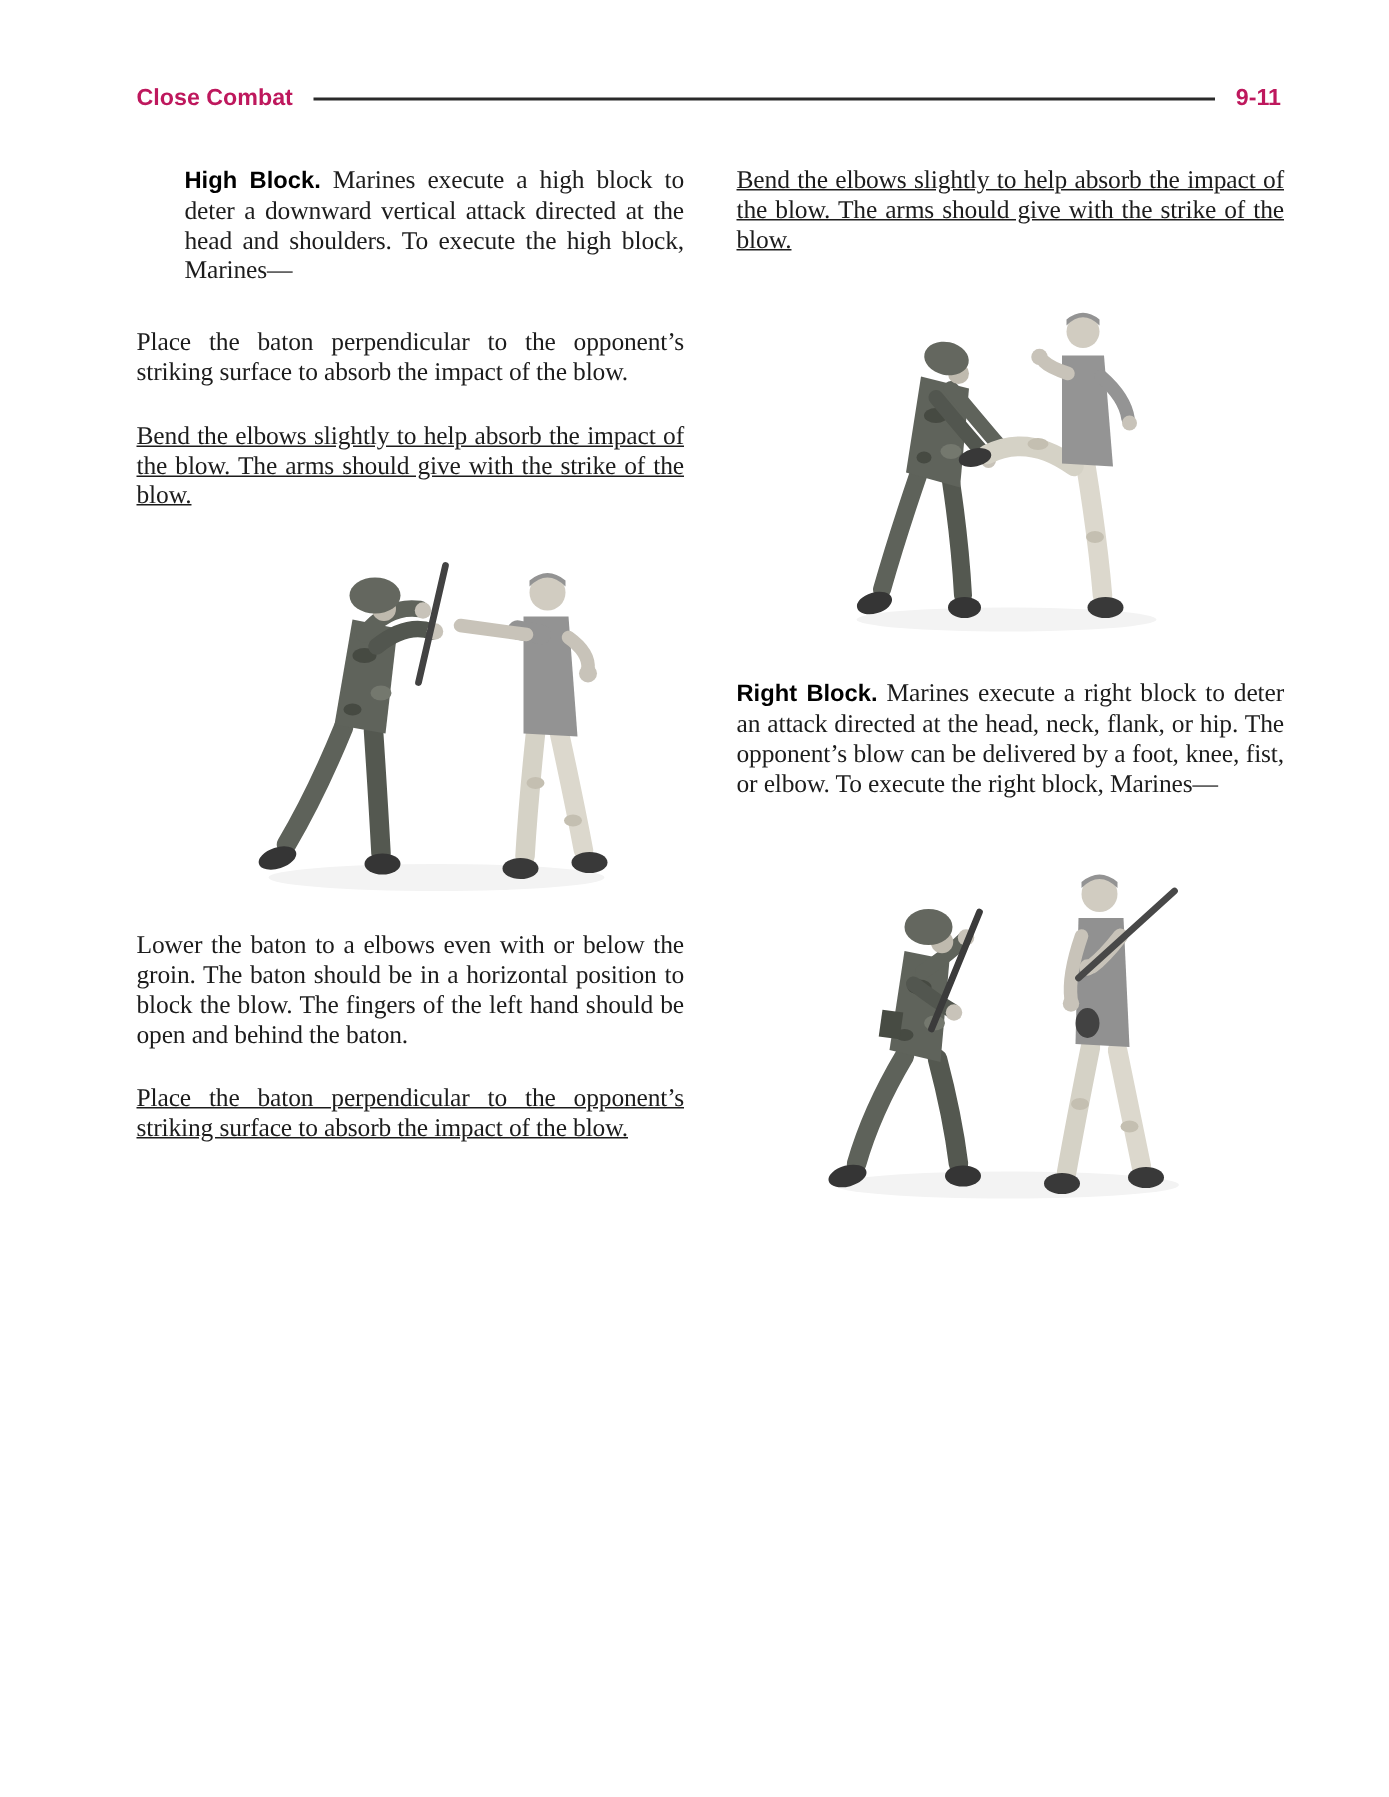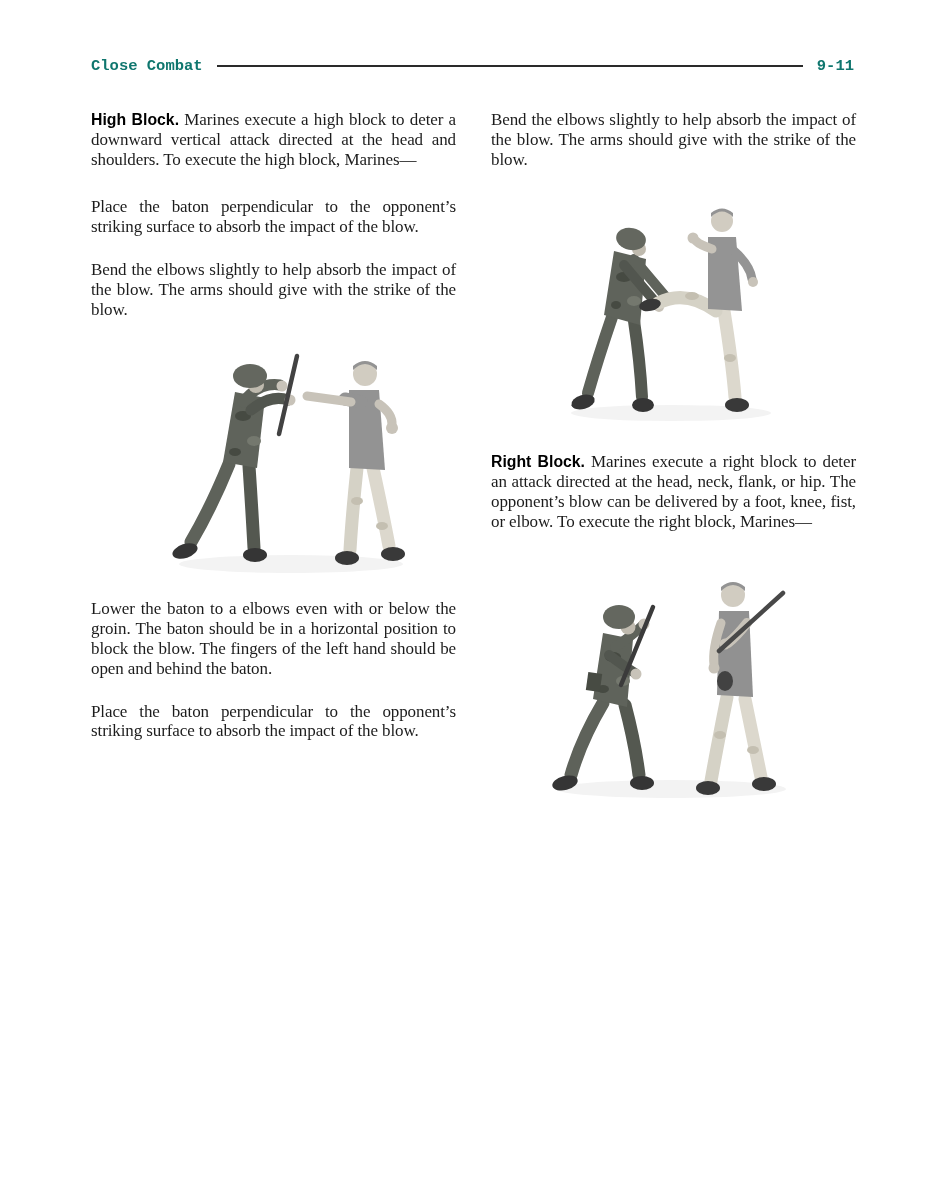--- a/index.html
+++ b/index.html
@@ -4,34 +4,34 @@
 <style>
   html,body { margin:0; padding:0; background:#ffffff; }
   .page {
     position:relative; width:926px; height:1198px; background:#ffffff;
     font-family:"Liberation Serif", serif; color:#1c1c1c; overflow:hidden;
   }
   
   .runhead {
     position:absolute; left:91px; right:72px; top:57px;
     display:flex; align-items:center; gap:14px;
-    font-family:Liberation Mono, monospace; font-weight:bold;
-    font-size:15.5px; color:#0f766e;text-align:right;
+    font-family:Liberation Sans, sans-serif; font-weight:bold;
+    font-size:15.5px; color:#be185d;text-align:right;
   }
   .runhead .rule { flex:1; height:2px; background:#2a2a2a; }
   
   .cols { position:absolute; left:91px; top:110px; display:flex; gap:35px; }
   .col { width:365px; }
   .col p {
     margin:0 0 23px 0; font-size:17px; line-height:19.8px;
     text-align:justify; letter-spacing:-0.1px;
   }
-  .col p.sp28 { margin-bottom:28px; }
+  .col p.sp28 { margin-bottom:28px;margin-left:32px; }
   .col p.sp24 { margin-bottom:24px; }
-  .col p.last { margin-bottom:0; }
+  .col p.last { margin-bottom:0;text-decoration:underline; }
   .lead {
     font-family:"Liberation Sans", sans-serif; font-weight:bold;
     font-size:15.8px; color:#000; letter-spacing:0;
   }
   figure { margin:0; padding:0; line-height:0; }
   .fig1 { margin:17px 0 15px 60px; }
   .fig2 { margin:24px 0 24px 55px; }
   .fig3 { margin:21px 0 11px 40px; }
   figure svg { filter:contrast(0.92) brightness(1.04); }
 </style>

